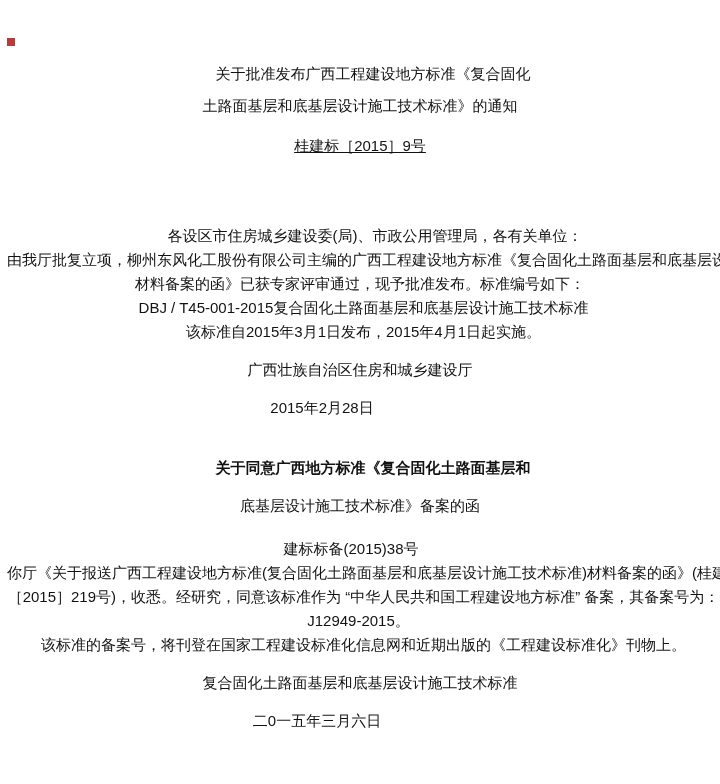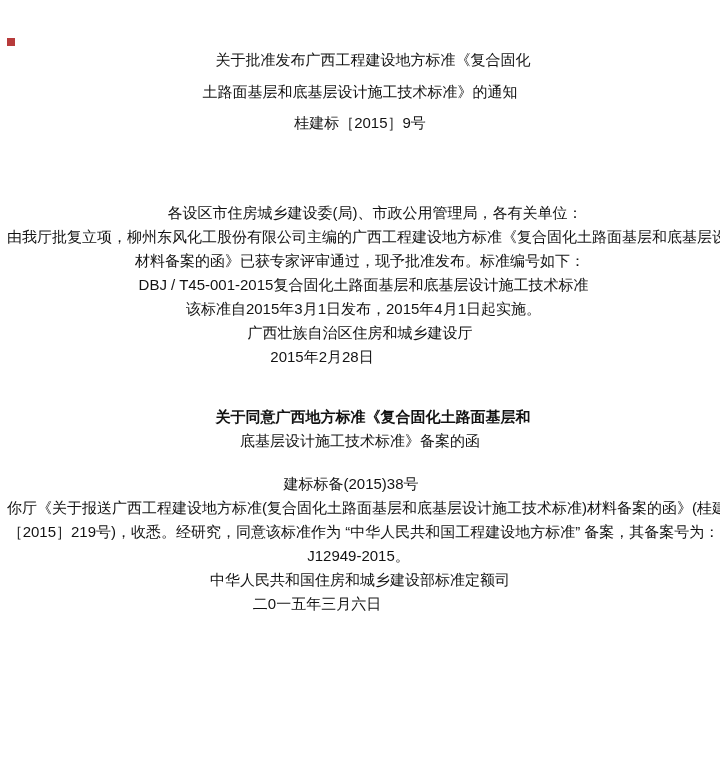--- a/index.html
+++ b/index.html
@@ -14,29 +14,29 @@
     position: relative;
   }
   .page { padding-top: 48px; }
   .ln {
     line-height: 24px;
     height: 24px;
     white-space: nowrap;
     overflow: hidden;
     text-align: center;
   }
-  .center { text-align: center; }
+  .center { text-align: center; margin-top: 14px; }
   
   .t1 { padding-left: 26px; }
   
   .ind2 { padding-left: 30px; }
   .ind1 { padding-left: 7px; }
   
   .mt8  { margin-top: 8px; }
-  .mt16 { margin-top: 7px; }
+  .mt16 { margin-top: 16px; text-decoration: underline; }
   .mt66 { margin-top: 66px; }
   .mt36 { margin-top: 36px; font-weight: bold; }
   .mt19 { margin-top: 19px; }
   .mt45 { margin-top: 45px; }
   
   .sig1  { }
   .date1 { padding-right: 76px; }
   .docno2 { padding-right: 18px; }
   .date2 { padding-right: 86px; }
   
@@ -69,16 +69,17 @@
   <div class="ln center sig1">广西壮族自治区住房和城乡建设厅</div>
   <div class="ln center date1">2015年2月28日</div>
 
   <div class="ln center t1 mt36">关于同意广西地方标准《复合固化土路面基层和</div>
   <div class="ln center">底基层设计施工技术标准》备案的函</div>
   <div class="ln center docno2 mt19">建标标备(2015)38号</div>
 
   <div class="ln ind1">你厅《关于报送广西工程建设地方标准(复合固化土路面基层和底基层设计施工技术标准)材料备案的函》(桂建函</div>
   <div class="ln ind1">［2015］219号)，收悉。经研究，同意该标准作为 “中华人民共和国工程建设地方标准” 备案，其备案号为：</div>
   <div class="ln clipL">J12949-2015。</div>
-  <div class="ln center">中华人民共和国住房和城乡建设部标准定额司</div>
+  <div class="ln ind1">该标准的备案号，将刊登在国家工程建设标准化信息网和近期出版的《工程建设标准化》刊物上。</div>
+  <div class="ln center">复合固化土路面基层和底基层设计施工技术标准</div>
   <div class="ln center date2">二0一五年三月六日</div>
 
 </div>
 
 </body></html>

